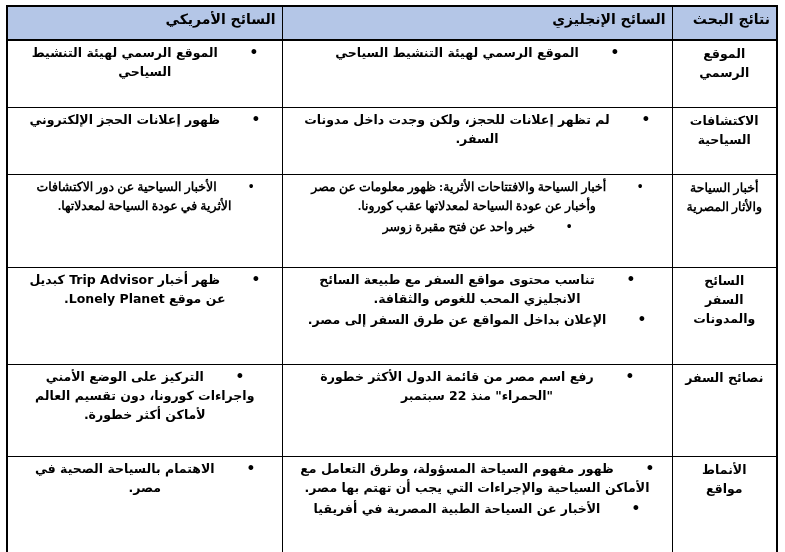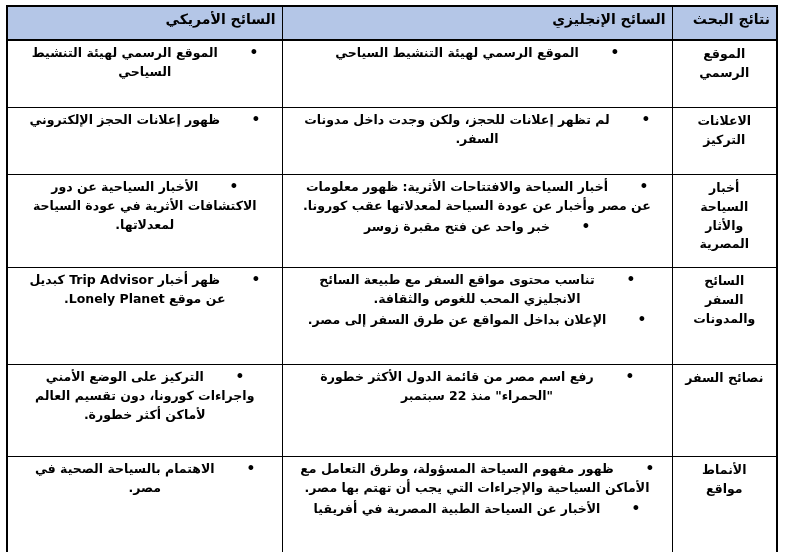--- a/index.html
+++ b/index.html
@@ -44,21 +44,21 @@
     border-bottom: 2px solid #000000;
     padding: 4px 6px;
   }
   tbody td {
     font-size: 12.5px;
     line-height: 1.5;
     text-align: center;
   }
   tr.r1 td { height: 60px; }
   tr.r2 td { height: 60px; }
-  tr.r3 td { height: 86px; }
+  tr.r3 td { height: 86px; font-family: Liberation Serif, serif; }
   tr.r4 td { height: 90px; }
   tr.r5 td { height: 85px; }
   tr.r6 td { height: 95px; }
   .li {
     text-align: center;
     margin: 0 0 2px 0;
   }
   .bullet {
     display: inline-block;
     margin-left: 32px; 
@@ -96,21 +96,21 @@
         <td>
           <div class="li"><span class="bullet">•</span><span>الموقع الرسمي لهيئة التنشيط السياحي</span></div>
         </td>
         <td>
           <div class="li"><span class="bullet">•</span><span>الموقع الرسمي لهيئة التنشيط السياحي</span></div>
         </td>
       </tr>
 
       <tr class="r2">
         <td>
-          <span class="result-label">الاعلانات التركيز</span>
+          <span class="result-label">الاكتشافات السياحية</span>
         </td>
         <td>
           <div class="li"><span class="bullet">•</span><span>لم تظهر إعلانات للحجز، ولكن وجدت داخل مدونات السفر.</span></div>
         </td>
         <td>
           <div class="li"><span class="bullet">•</span><span>ظهور إعلانات الحجز الإلكتروني</span></div>
         </td>
       </tr>
 
       <tr class="r3">

